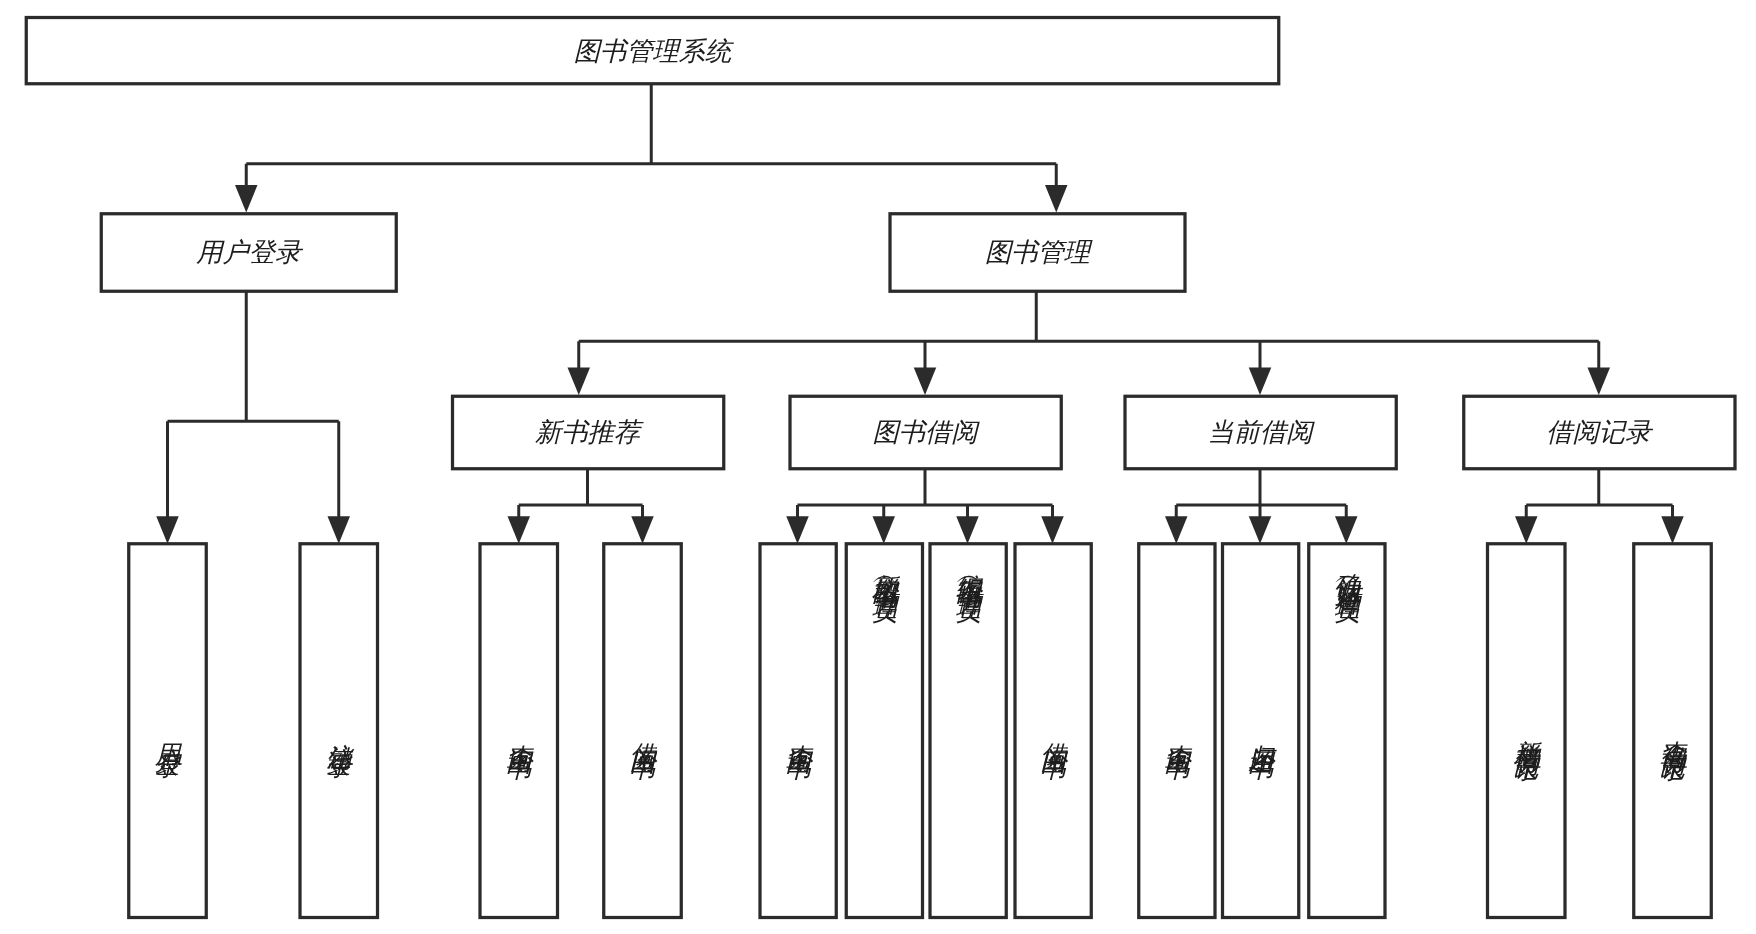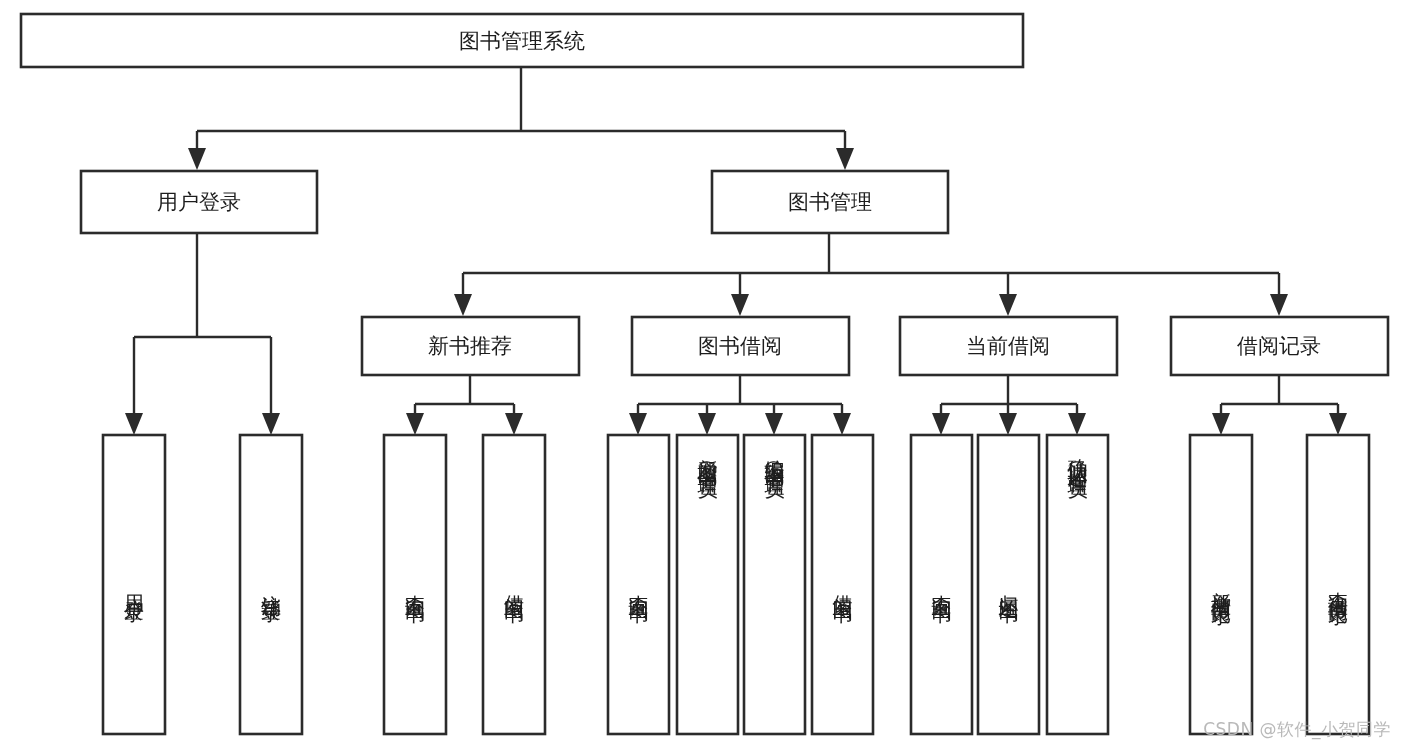--- a/index.html
+++ b/index.html
@@ -11,20 +11,21 @@
   body {
     width: 1405px;
     height: 747px;
     font-family: "DejaVu Sans", "Liberation Sans", sans-serif;
     overflow: hidden;
   }
   #chart-root {
     position: relative;
     width: 1405px;
     height: 747px;
+    font-style: italic;
   }
   svg#flow {
     position: absolute;
     left: 0;
     top: 0;
     width: 1405px;
     height: 747px;
     display: block;
   }
   .node-box {
@@ -243,15 +244,14 @@
   </div>
 
   <div class="vert-wrap" style="left:1190px; top:435px; width:62px; height:299px;">
     <span class="vert-text">新增借阅记录</span>
   </div>
 
   <div class="vert-wrap" style="left:1307px; top:435px; width:62px; height:299px;">
     <span class="vert-text">查询借阅记录</span>
   </div>
 
-  <div class="watermark">CSDN @软件_小贺同学</div>
 
 </div>
 
 </body></html>

